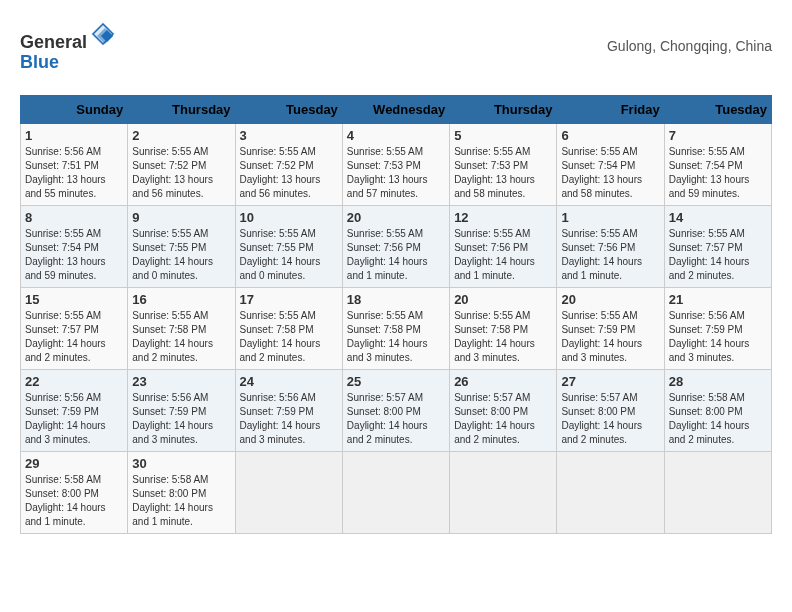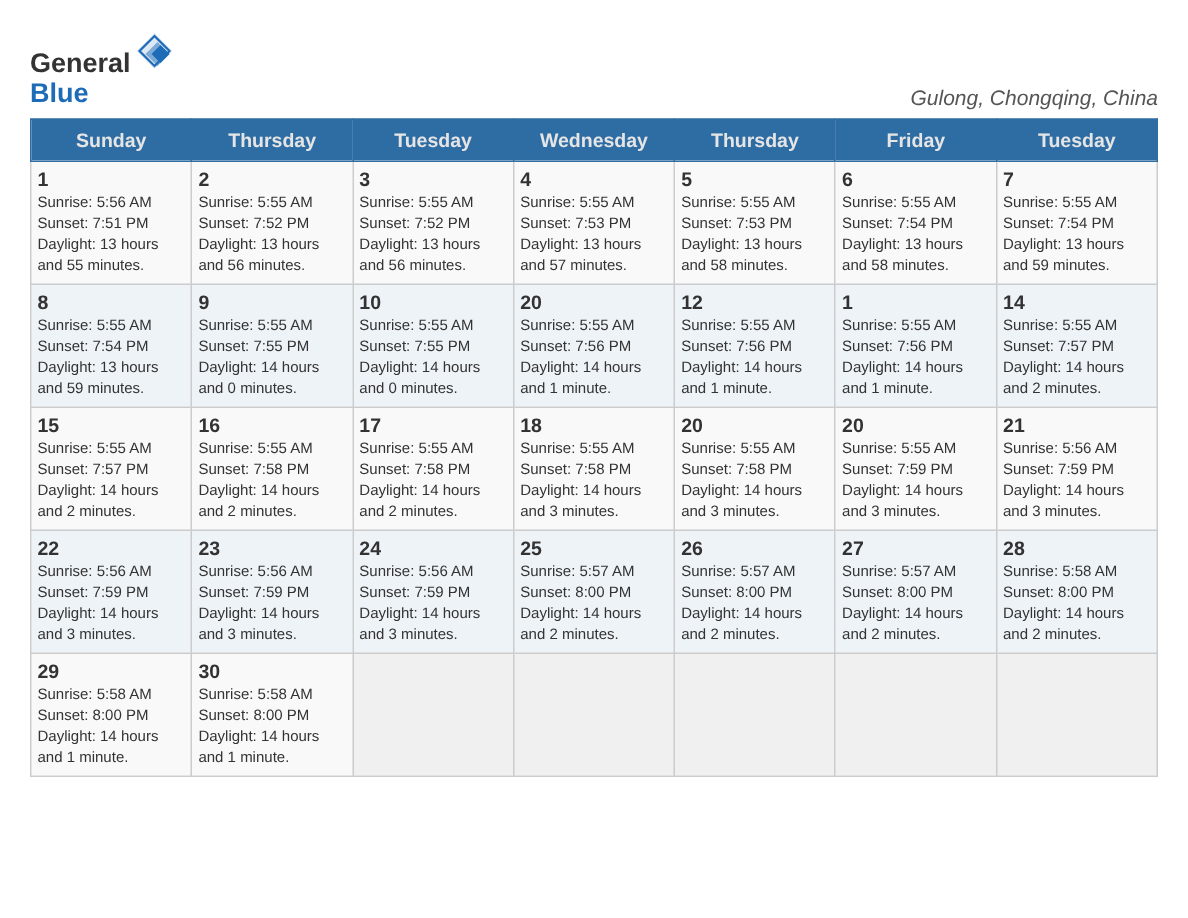--- a/index.html
+++ b/index.html
@@ -6,22 +6,22 @@
     body {
       font-family: Arial, sans-serif;
       background: #fff;
       width: 792px;
       min-height: 612px;
       padding: 20px;
     }
     .header {
       display: flex;
       justify-content: space-between;
-      align-items: flex-end;
-      margin-bottom: 6px;
+      align-items: center;
+      margin-bottom: 22px;
     }
     .logo {
       display: flex;
       align-items: center;
     }
     .logo-text-general {
       font-size: 18px;
       font-weight: bold;
       color: #333;
     }
@@ -39,32 +39,31 @@
       text-align: right;
     }
     .month-title {
       font-size: 32px;
       color: #333;
       font-weight: normal;
     }
     .location-title {
       font-size: 14px;
       color: #555;
-      font-style: italic;
     }
     .calendar {
       width: 100%;
       border-collapse: collapse;
       font-size: 11px;
     }
     .calendar thead th {
       background: #2e6da4;
-      color: #e5e5e5;
+      color: #000000;
       padding: 6px 4px;
-      text-align: center;
+      text-align: right;
       font-size: 13px;
       font-weight: bold;
       border: 1px solid #2e6da4;
     }
     .calendar tbody td {
       border: 1px solid #ccc;
       vertical-align: top;
       padding: 4px;
       width: calc(100% / 7);
       min-height: 80px;

